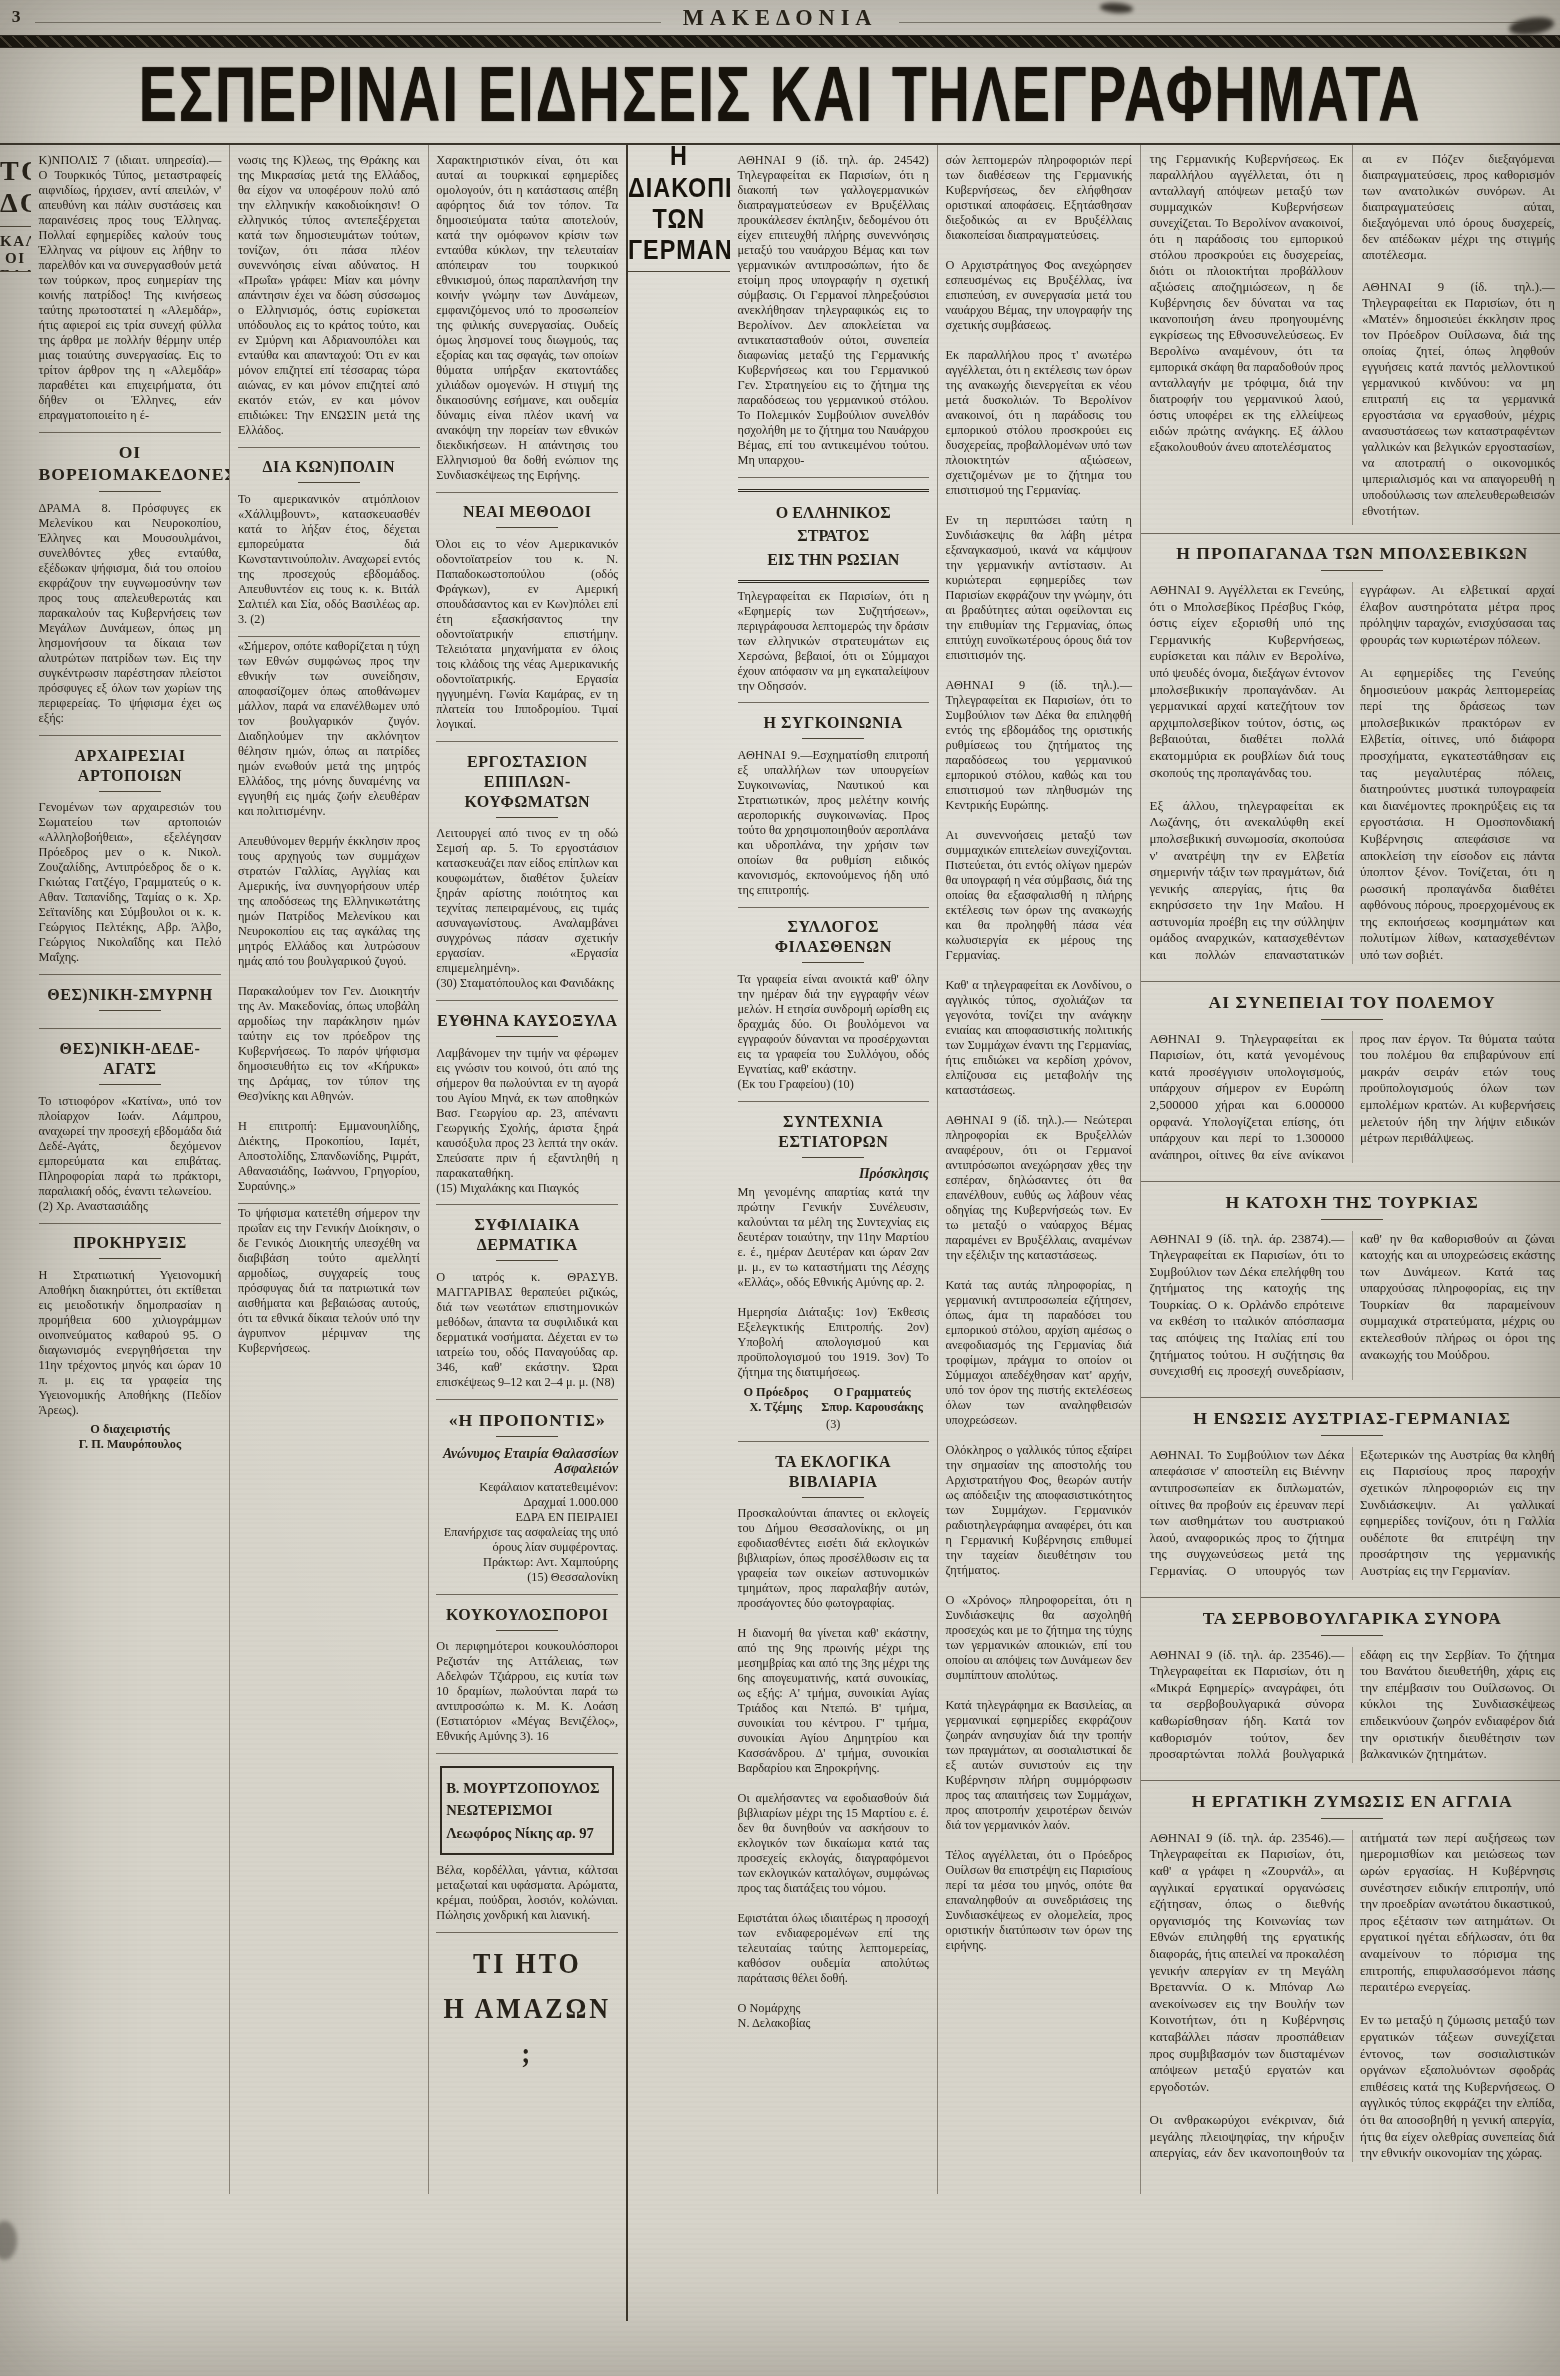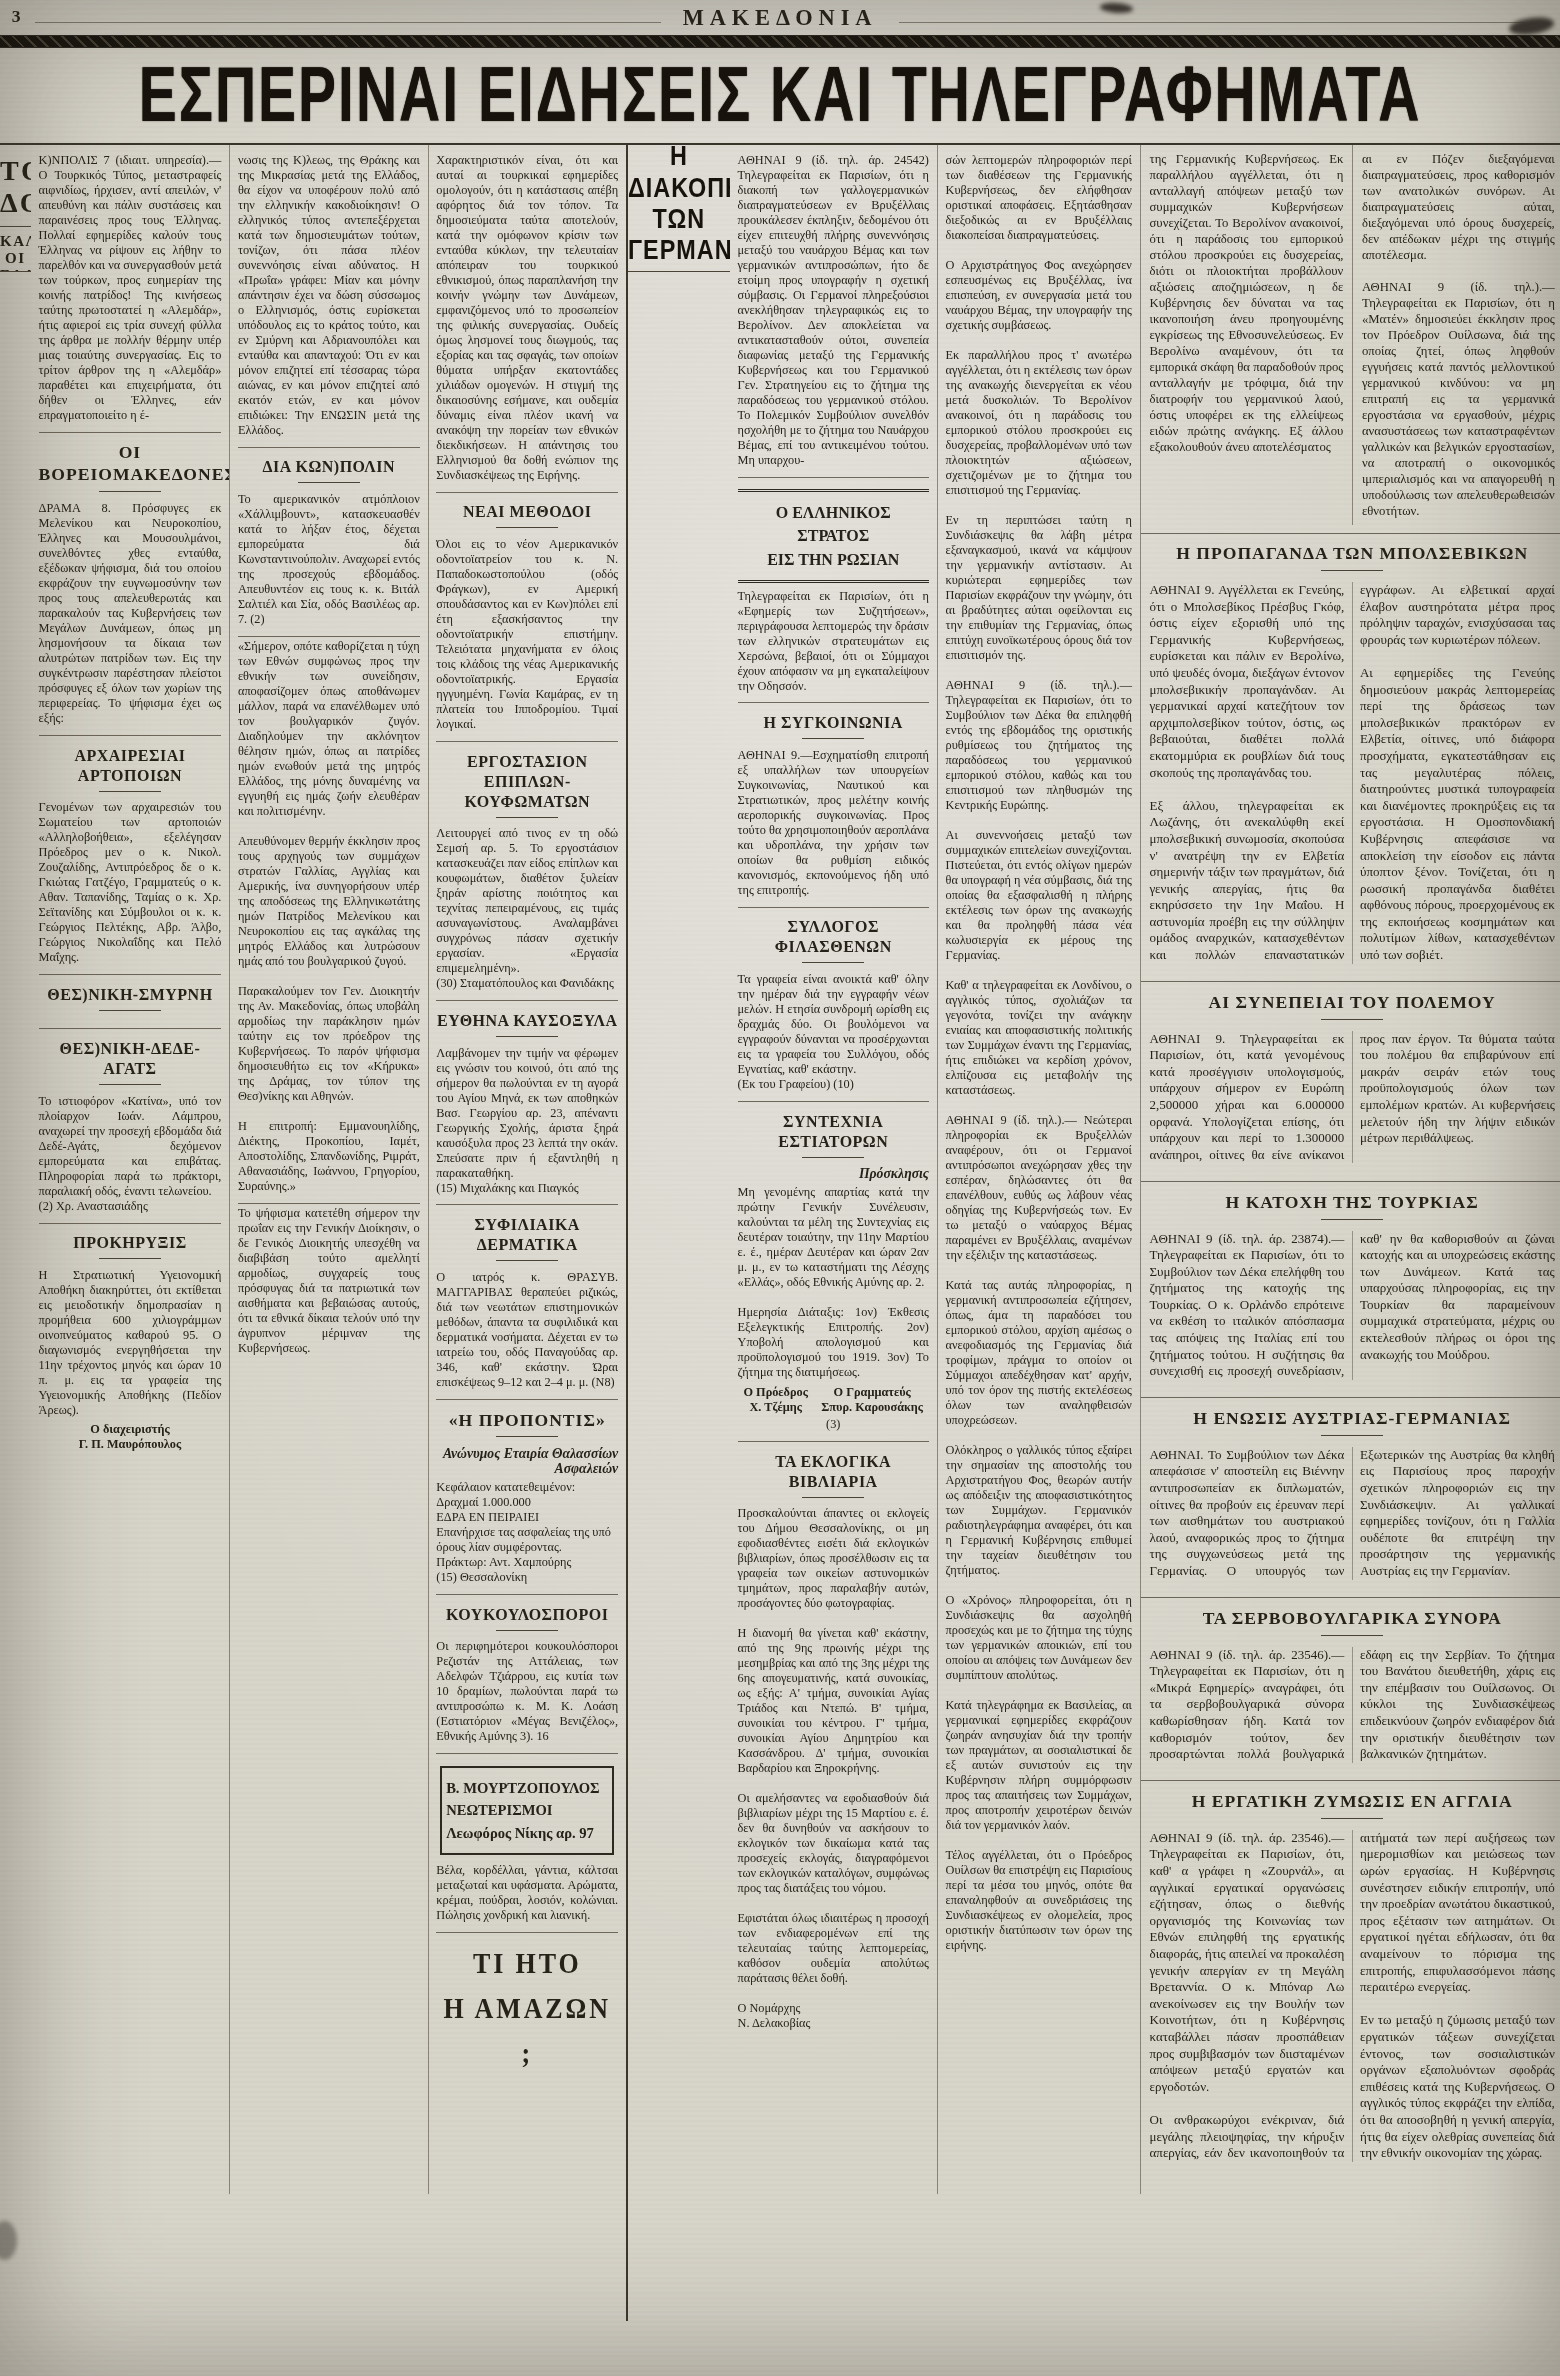--- a/index.html
+++ b/index.html
@@ -57,21 +57,21 @@
   .sub{font-style:italic;text-align:right;font-size:13.7px;font-weight:bold;padding-bottom:3.9px}
   .sigr{text-align:center;white-space:pre-line;font-weight:bold;padding:3.9px 5.9px 0}
   .sigrow{display:flex;justify-content:space-between;white-space:pre-line;text-align:center;padding:4.9px 5.9px 0;font-weight:bold}
   .signum{text-align:center;padding-top:2px}
   .dblbox{border-top:3.9px double #2e2920;border-bottom:3.9px double #2e2920;padding:8.8px 2px;margin:9.8px 0 5.9px;
     text-align:center;font-weight:bold;font-size:16px;white-space:pre-line;line-height:1.45}
   .adbox{border:2px solid #2e2920;margin:9.8px 3.9px 7.8px;padding:8.8px 3.9px;text-align:left;font-weight:bold;
     white-space:pre-line;font-size:14.6px;line-height:1.55}
   .amaz{text-align:center;font-weight:bold;font-size:26px;letter-spacing:2.9px;line-height:1.5;white-space:pre-line;
     padding:13.7px 0 5.9px;transform:scaleY(1.15)}
-  .ctr{text-align:left}
+  .ctr{text-align:right}
   
   .mtop{display:flex;border-bottom:none}
   .mc{width:50%;padding:5.9px 8.8px;font-size:12.7px;line-height:16px;text-align:justify;white-space:pre-line}
   .mc + .mc{border-left:1px solid rgba(72,64,51,.55)}
   .sec{border-top:1px solid rgba(72,64,51,.75);margin-top:7.8px}
   .sec .h{font-size:17.6px;letter-spacing:1px;padding-top:9.8px}
   .sec .stxt{columns:2;column-gap:15.6px;column-rule:1px solid rgba(72,64,51,.45);
     padding:2px 8.8px 9.8px;font-size:13px;line-height:16.6px;text-align:justify;white-space:pre-line}
   
   .smudge{position:absolute;background:#1c1812;border-radius:50%;filter:blur(2px);opacity:.8}
@@ -138,21 +138,21 @@
 Γ. Π. Μαυρόπουλος</div>
           </div>
         </div>
 
         <div class="col">
           <div class="art first">
             <div class="txt">νωσις της Κ)λεως, της Θράκης και της Μικρασίας μετά της Ελλάδος, θα είχον να υποφέρουν πολύ από την ελληνικήν κακοδιοίκησιν! Ο ελληνικός τύπος αντεπεξέρχεται κατά των δημοσιευμάτων τούτων, τονίζων, ότι πάσα πλέον συνεννόησις είναι αδύνατος. Η «Πρωΐα» γράφει: Μίαν και μόνην απάντησιν έχει να δώση σύσσωμος ο Ελληνισμός, όστις ευρίσκεται υπόδουλος εις το κράτος τούτο, και εν Σμύρνη και Αδριανουπόλει και ενταύθα και απανταχού: Ότι εν και μόνον επιζητεί επί τέσσαρας τώρα αιώνας, εν και μόνον επιζητεί από εκατόν ετών, εν και μόνον επιδιώκει: Την ΕΝΩΣΙΝ μετά της Ελλάδος.</div>
           </div>
           <div class="art">
             <div class="h">ΔΙΑ ΚΩΝ)ΠΟΛΙΝ</div>
-            <div class="txt">Το αμερικανικόν ατμόπλοιον «Χάλλιμβουντ», κατασκευασθέν κατά το λήξαν έτος, δέχεται εμπορεύματα διά Κωνσταντινούπολιν. Αναχωρεί εντός της προσεχούς εβδομάδος. Απευθυντέον εις τους κ. κ. Βιτάλ Σαλτιέλ και Σία, οδός Βασιλέως αρ. 7. (2)</div>
+            <div class="txt">Το αμερικανικόν ατμόπλοιον «Χάλλιμβουντ», κατασκευασθέν κατά το λήξαν έτος, δέχεται εμπορεύματα διά Κωνσταντινούπολιν. Αναχωρεί εντός της προσεχούς εβδομάδος. Απευθυντέον εις τους κ. κ. Βιτάλ Σαλτιέλ και Σία, οδός Βασιλέως αρ. 3. (2)</div>
           </div>
           <div class="art">
             <div class="txt">«Σήμερον, οπότε καθορίζεται η τύχη των Εθνών συμφώνως προς την εθνικήν των συνείδησιν, αποφασίζομεν όπως αποθάνωμεν μάλλον, παρά να επανέλθωμεν υπό τον βουλγαρικόν ζυγόν. Διαδηλούμεν την ακλόνητον θέλησιν ημών, όπως αι πατρίδες ημών ενωθούν μετά της μητρός Ελλάδος, της μόνης δυναμένης να εγγυηθή εις ημάς ζωήν ελευθέραν και πολιτισμένην.
 
 Απευθύνομεν θερμήν έκκλησιν προς τους αρχηγούς των συμμάχων στρατών Γαλλίας, Αγγλίας και Αμερικής, ίνα συνηγορήσουν υπέρ της αποδόσεως της Ελληνικωτάτης ημών Πατρίδος Μελενίκου και Νευροκοπίου εις τας αγκάλας της μητρός Ελλάδος και λυτρώσουν ημάς από του βουλγαρικού ζυγού.
 
 Παρακαλούμεν τον Γεν. Διοικητήν της Αν. Μακεδονίας, όπως υποβάλη αρμοδίως την παράκλησιν ημών ταύτην εις τον πρόεδρον της Κυβερνήσεως. Το παρόν ψήφισμα δημοσιευθήτω εις τον «Κήρυκα» της Δράμας, τον τύπον της Θεσ)νίκης και Αθηνών.
 
 Η επιτροπή: Εμμανουηλίδης, Διέκτης, Προκοπίου, Ιαμέτ, Αποστολίδης, Σπανδωνίδης, Ριμράτ, Αθανασιάδης, Ιωάννου, Γρηγορίου, Συραύνης.»</div>
           </div>

